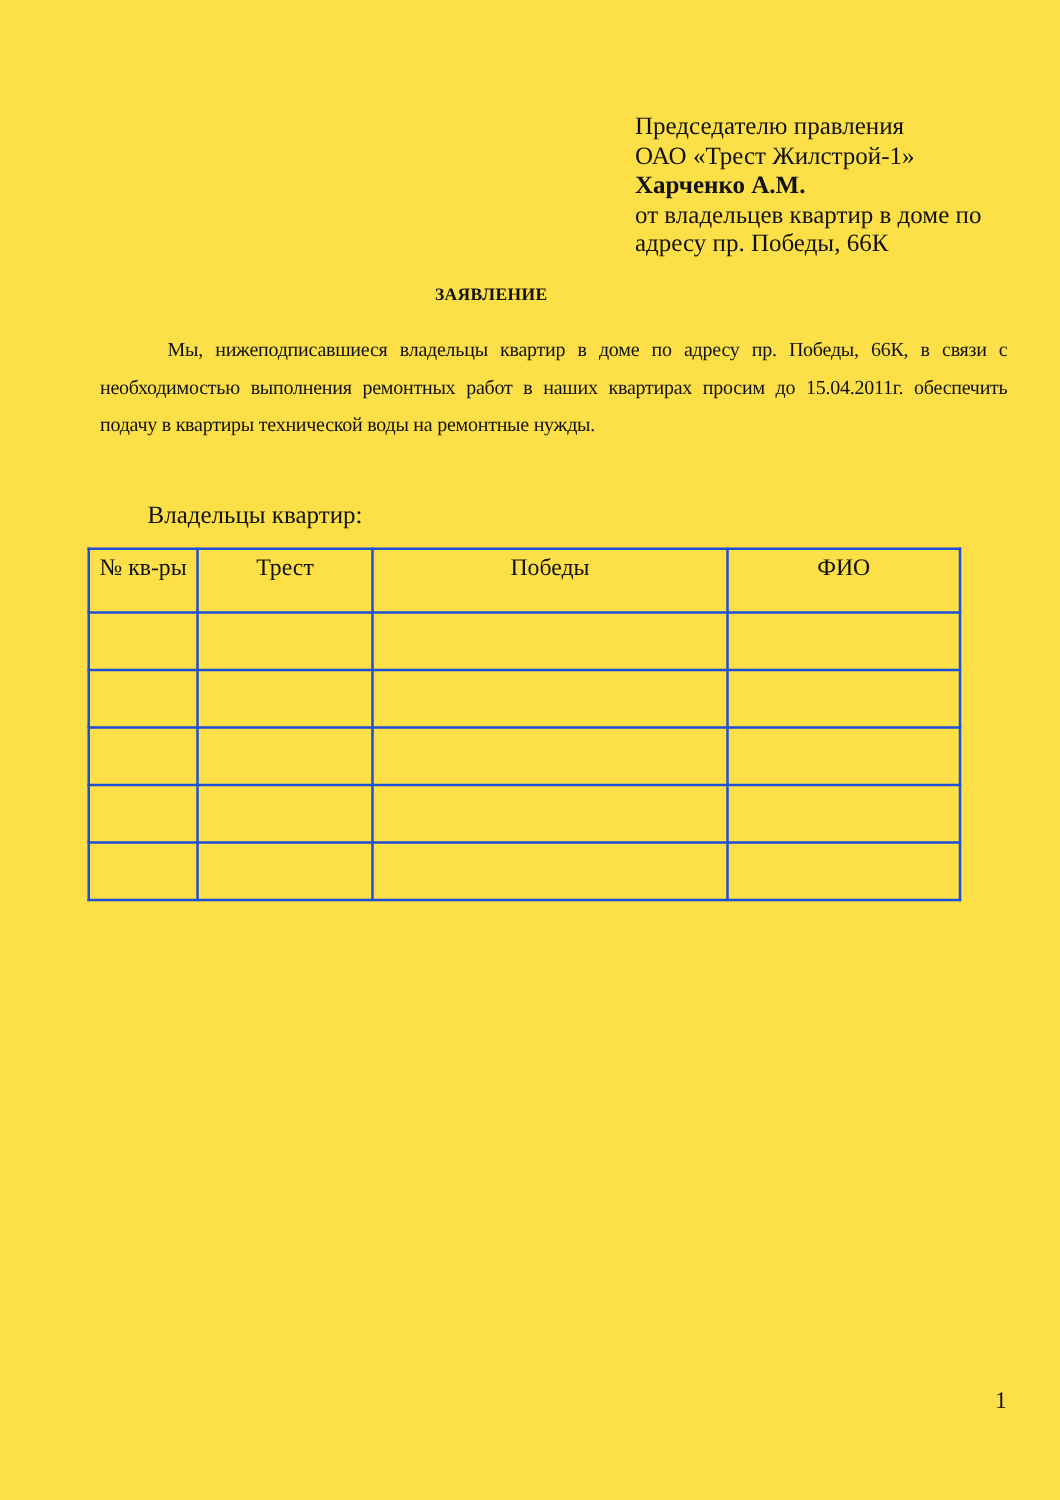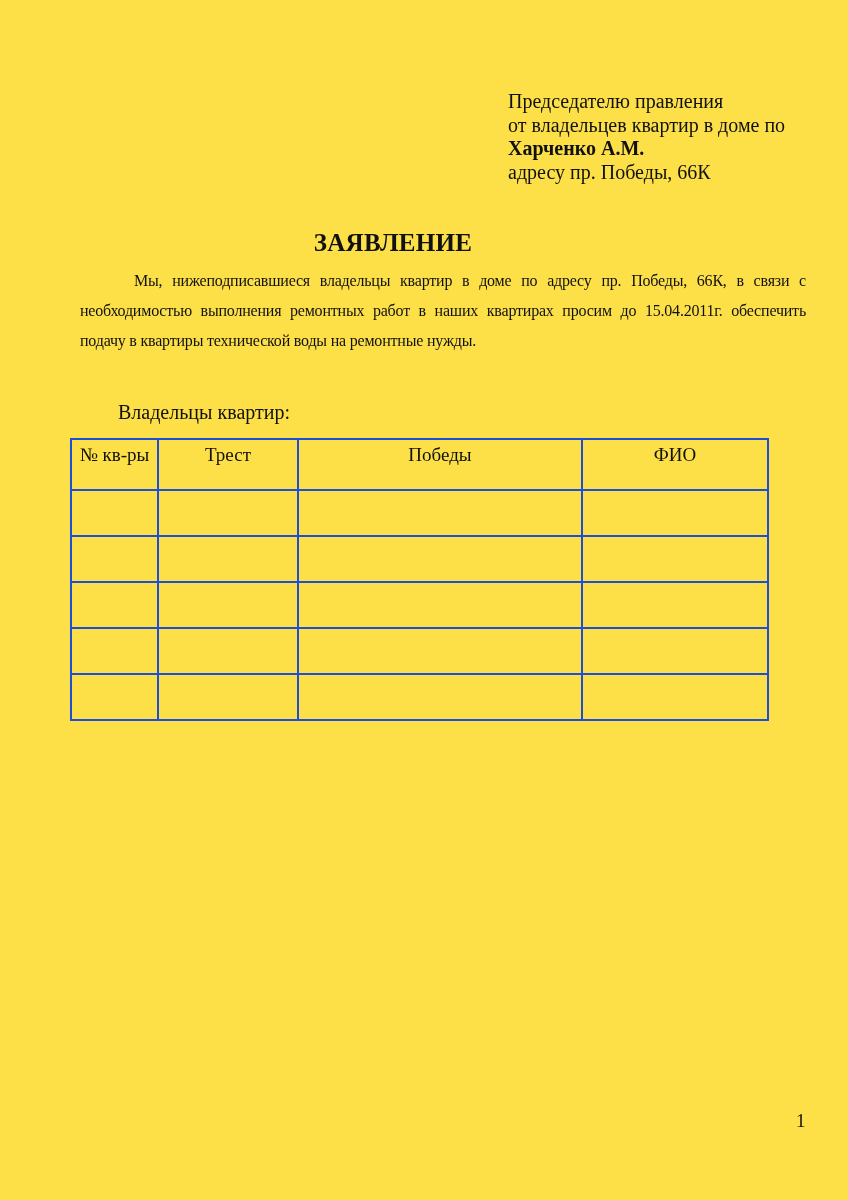--- a/index.html
+++ b/index.html
@@ -31,21 +31,21 @@
   .recipient .line { white-space: nowrap; }
   .recipient .bold { font-weight: bold; }
 
   
   .doc-title {
     position: absolute;
     left: 0;
     top: 229px;
     width: 786px;
     text-align: center;
-    font-size: 25px;
+    font-size: 14px;
     font-weight: bold;
     letter-spacing: 0.3px;
   }
 
   
   .body-paragraph {
     position: absolute;
     left: 80px;
     top: 266px;
     width: 726px;
@@ -99,22 +99,23 @@
     font-size: 19px;
   }
 </style>
 </head>
 <body>
 
 <div class="page">
 
   <div class="recipient">
     <div class="line">Председателю правления</div>
+    <div class="line">ОАО «Трест Жилстрой-1»</div>
+    <div class="line bold">Харченко А.М.</div>
     <div class="line">от владельцев квартир в доме по</div>
-    <div class="line bold">Харченко А.М.</div>
     <div class="line">адресу пр. Победы, 66К</div>
   </div>
 
   <div class="doc-title">ЗАЯВЛЕНИЕ</div>
 
   <div class="body-paragraph">Мы, нижеподписавшиеся владельцы квартир в доме по адресу пр. Победы, 66К, в связи с необходимостью выполнения ремонтных работ в наших квартирах просим до 15.04.2011г. обеспечить подачу в квартиры технической воды на ремонтные нужды.</div>
 
   <div class="owners-label">Владельцы квартир:</div>
 
   <table class="sig-table">

